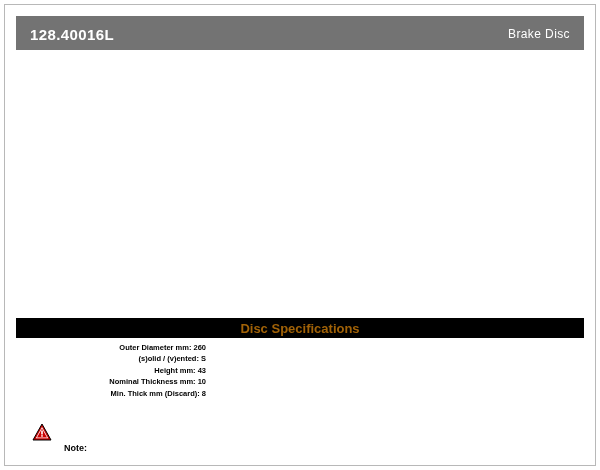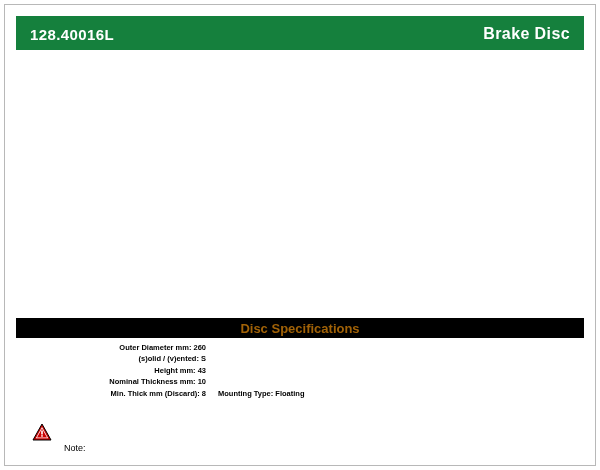--- a/index.html
+++ b/index.html
@@ -31,36 +31,36 @@
     box-sizing: border-box;
   }
 
   
   .header-bar {
     position: absolute;
     left: 16px;
     top: 16px;
     width: 568px;
     height: 36px;
-    background: #15803d;
+    background: #737373;
     color: #ffffff;
     display: flex;
     align-items: center;
     justify-content: space-between;
     box-sizing: border-box;
     padding: 0 14px;
   }
   .part-number {
     font-size: 15px;
     font-weight: bold;
     letter-spacing: 0.4px;
   }
   .product-type {
-    font-size: 16px;
-    font-weight: bold;
+    font-size: 12px;
+    font-weight: normal;
     letter-spacing: 0.4px;
   }
 
   
   .image-area {
     position: absolute;
     left: 16px;
     top: 50px;
     width: 568px;
     height: 265px;
@@ -132,21 +132,21 @@
     width: 20px;
     height: 18px;
     position: relative;
     margin-right: 12px;
   }
   .warn-icon svg {
     display: block;
   }
   .note-label {
     font-size: 9px;
-    font-weight: normal;
+    font-weight: bold;
     margin-top: 33px;
   }
 </style>
 </head>
 <body>
 
 <div class="page">
   <div class="outer-border"></div>
 
   <div class="header-bar">
@@ -161,23 +161,20 @@
   </div>
 
   <div class="specs-columns">
     <div class="spec-col col-left">
       <div class="spec-line">Outer Diameter mm: 260</div>
       <div class="spec-line">(s)olid / (v)ented: S</div>
       <div class="spec-line">Height mm: 43</div>
       <div class="spec-line">Nominal Thickness mm: 10</div>
       <div class="spec-line">Min. Thick mm (Discard): 8</div>
     </div>
-    <div class="spec-col col-right">
-      <div class="spec-line">Mounting Type: Floating</div>
-    </div>
   </div>
 
   <div class="note-row">
     <span class="warn-icon">
       <svg width="20" height="18" viewBox="0 0 20 18" xmlns="http://www.w3.org/2000/svg">
         <polygon points="10,1 19,17 1,17" fill="#cc0000" stroke="#000000" stroke-width="1"></polygon>
         <polygon points="10,4 16.2,15.2 3.8,15.2" fill="#ffffff" stroke="none"></polygon>
         <polygon points="10,5.5 15,14.4 5,14.4" fill="#cc0000" stroke="none"></polygon>
         <rect x="9.2" y="7.5" width="1.6" height="4" fill="#ffffff"></rect>
         <rect x="9.2" y="12.2" width="1.6" height="1.5" fill="#ffffff"></rect>

